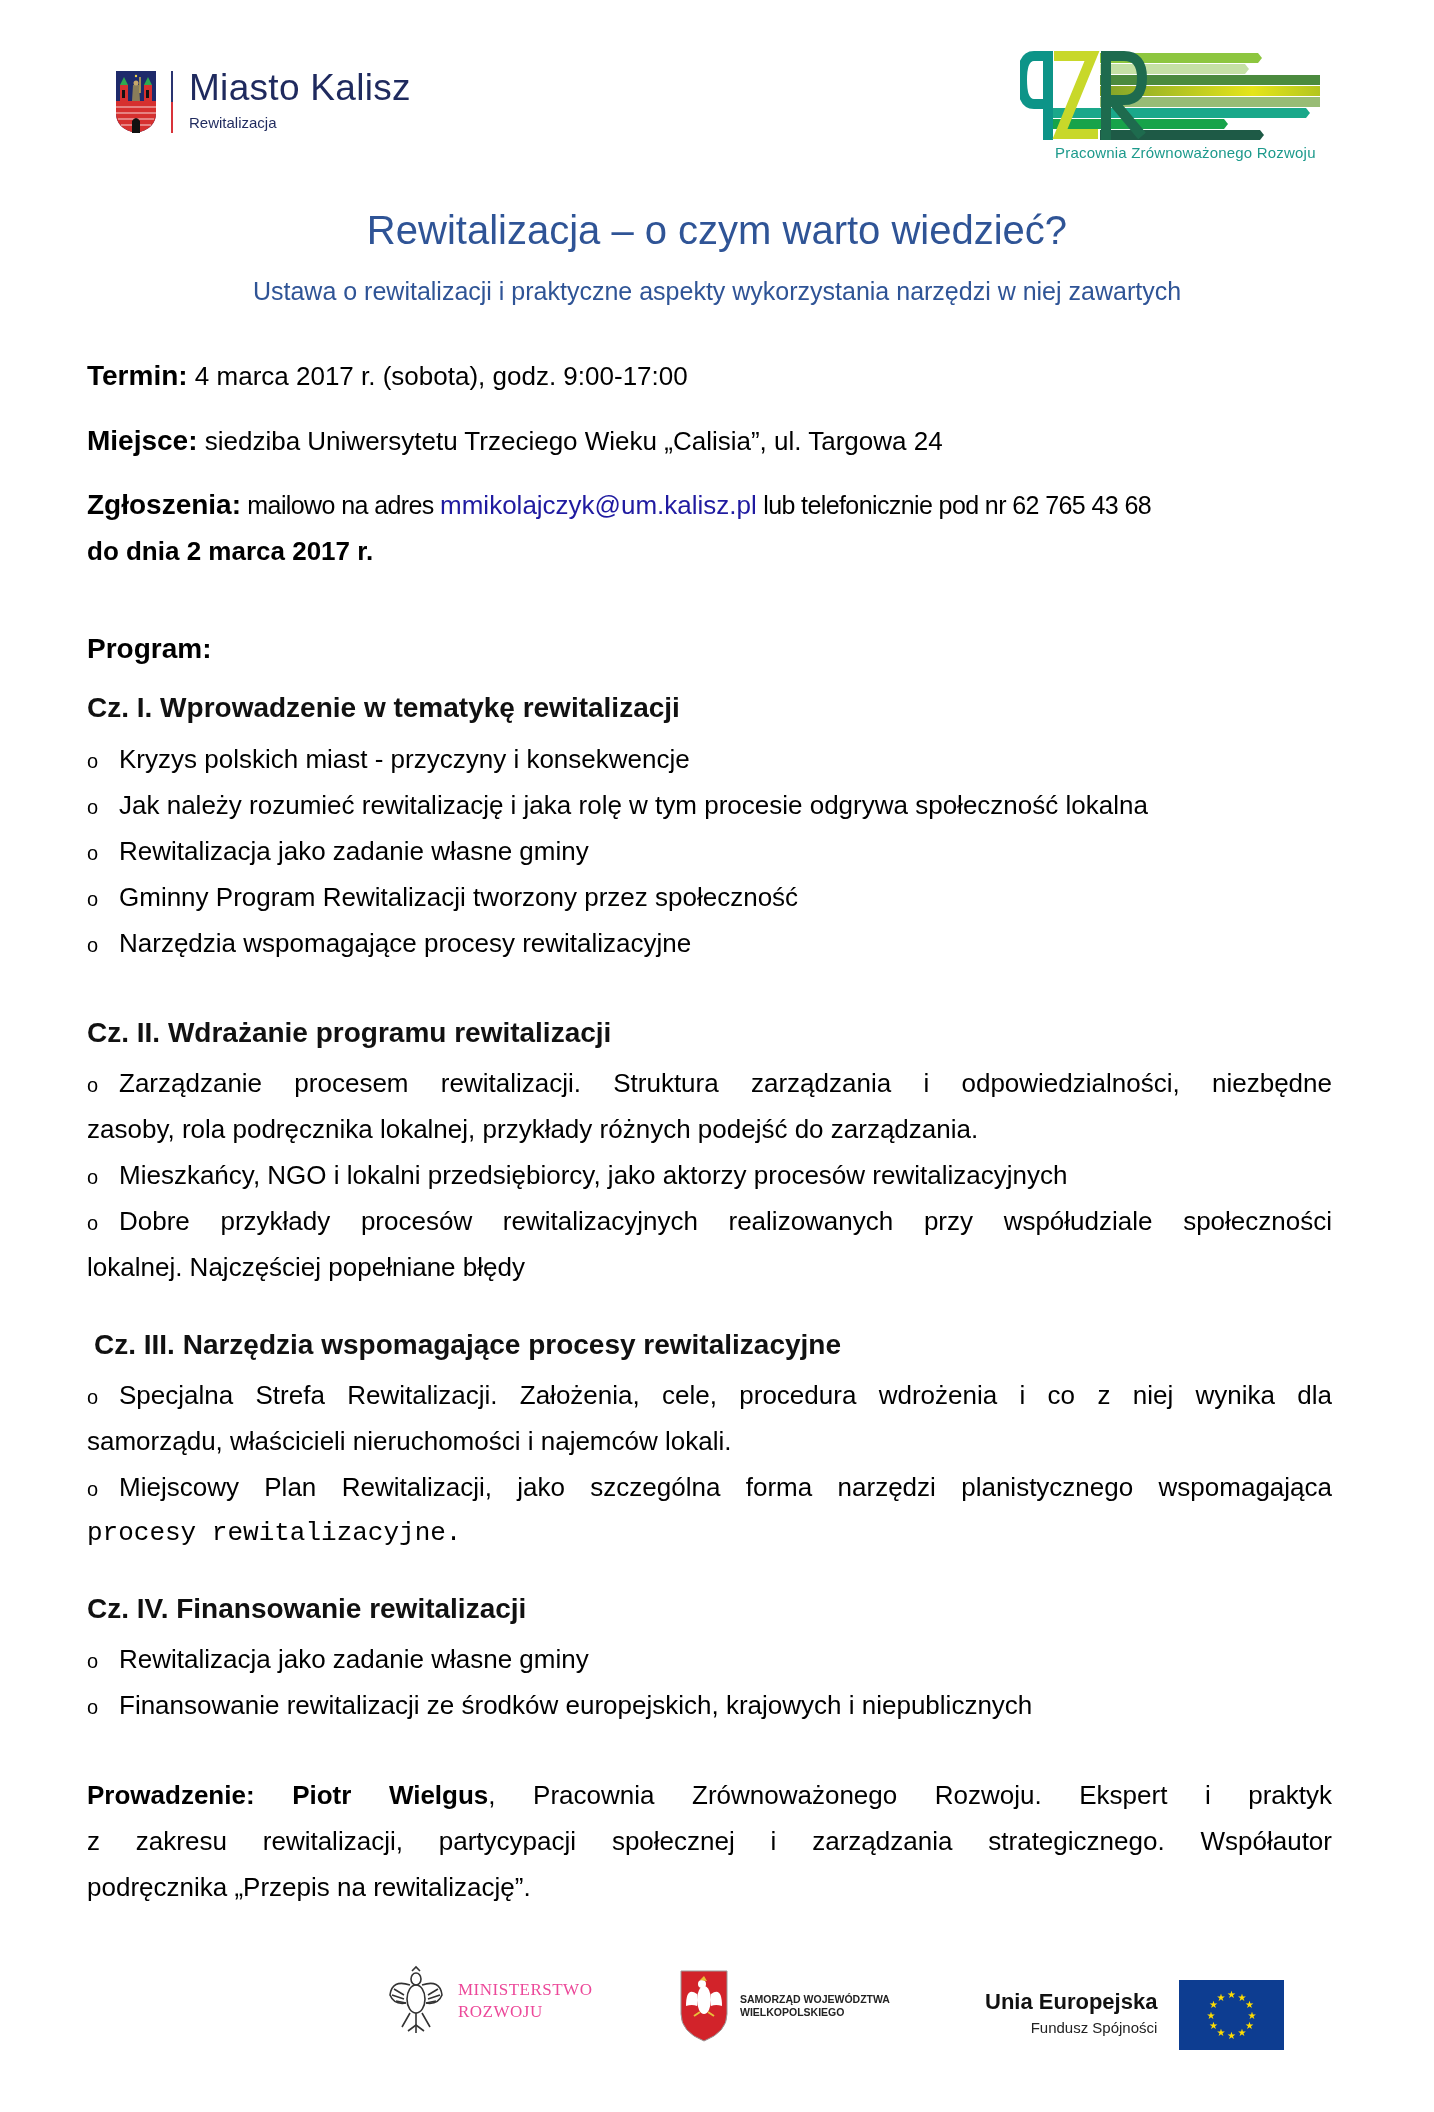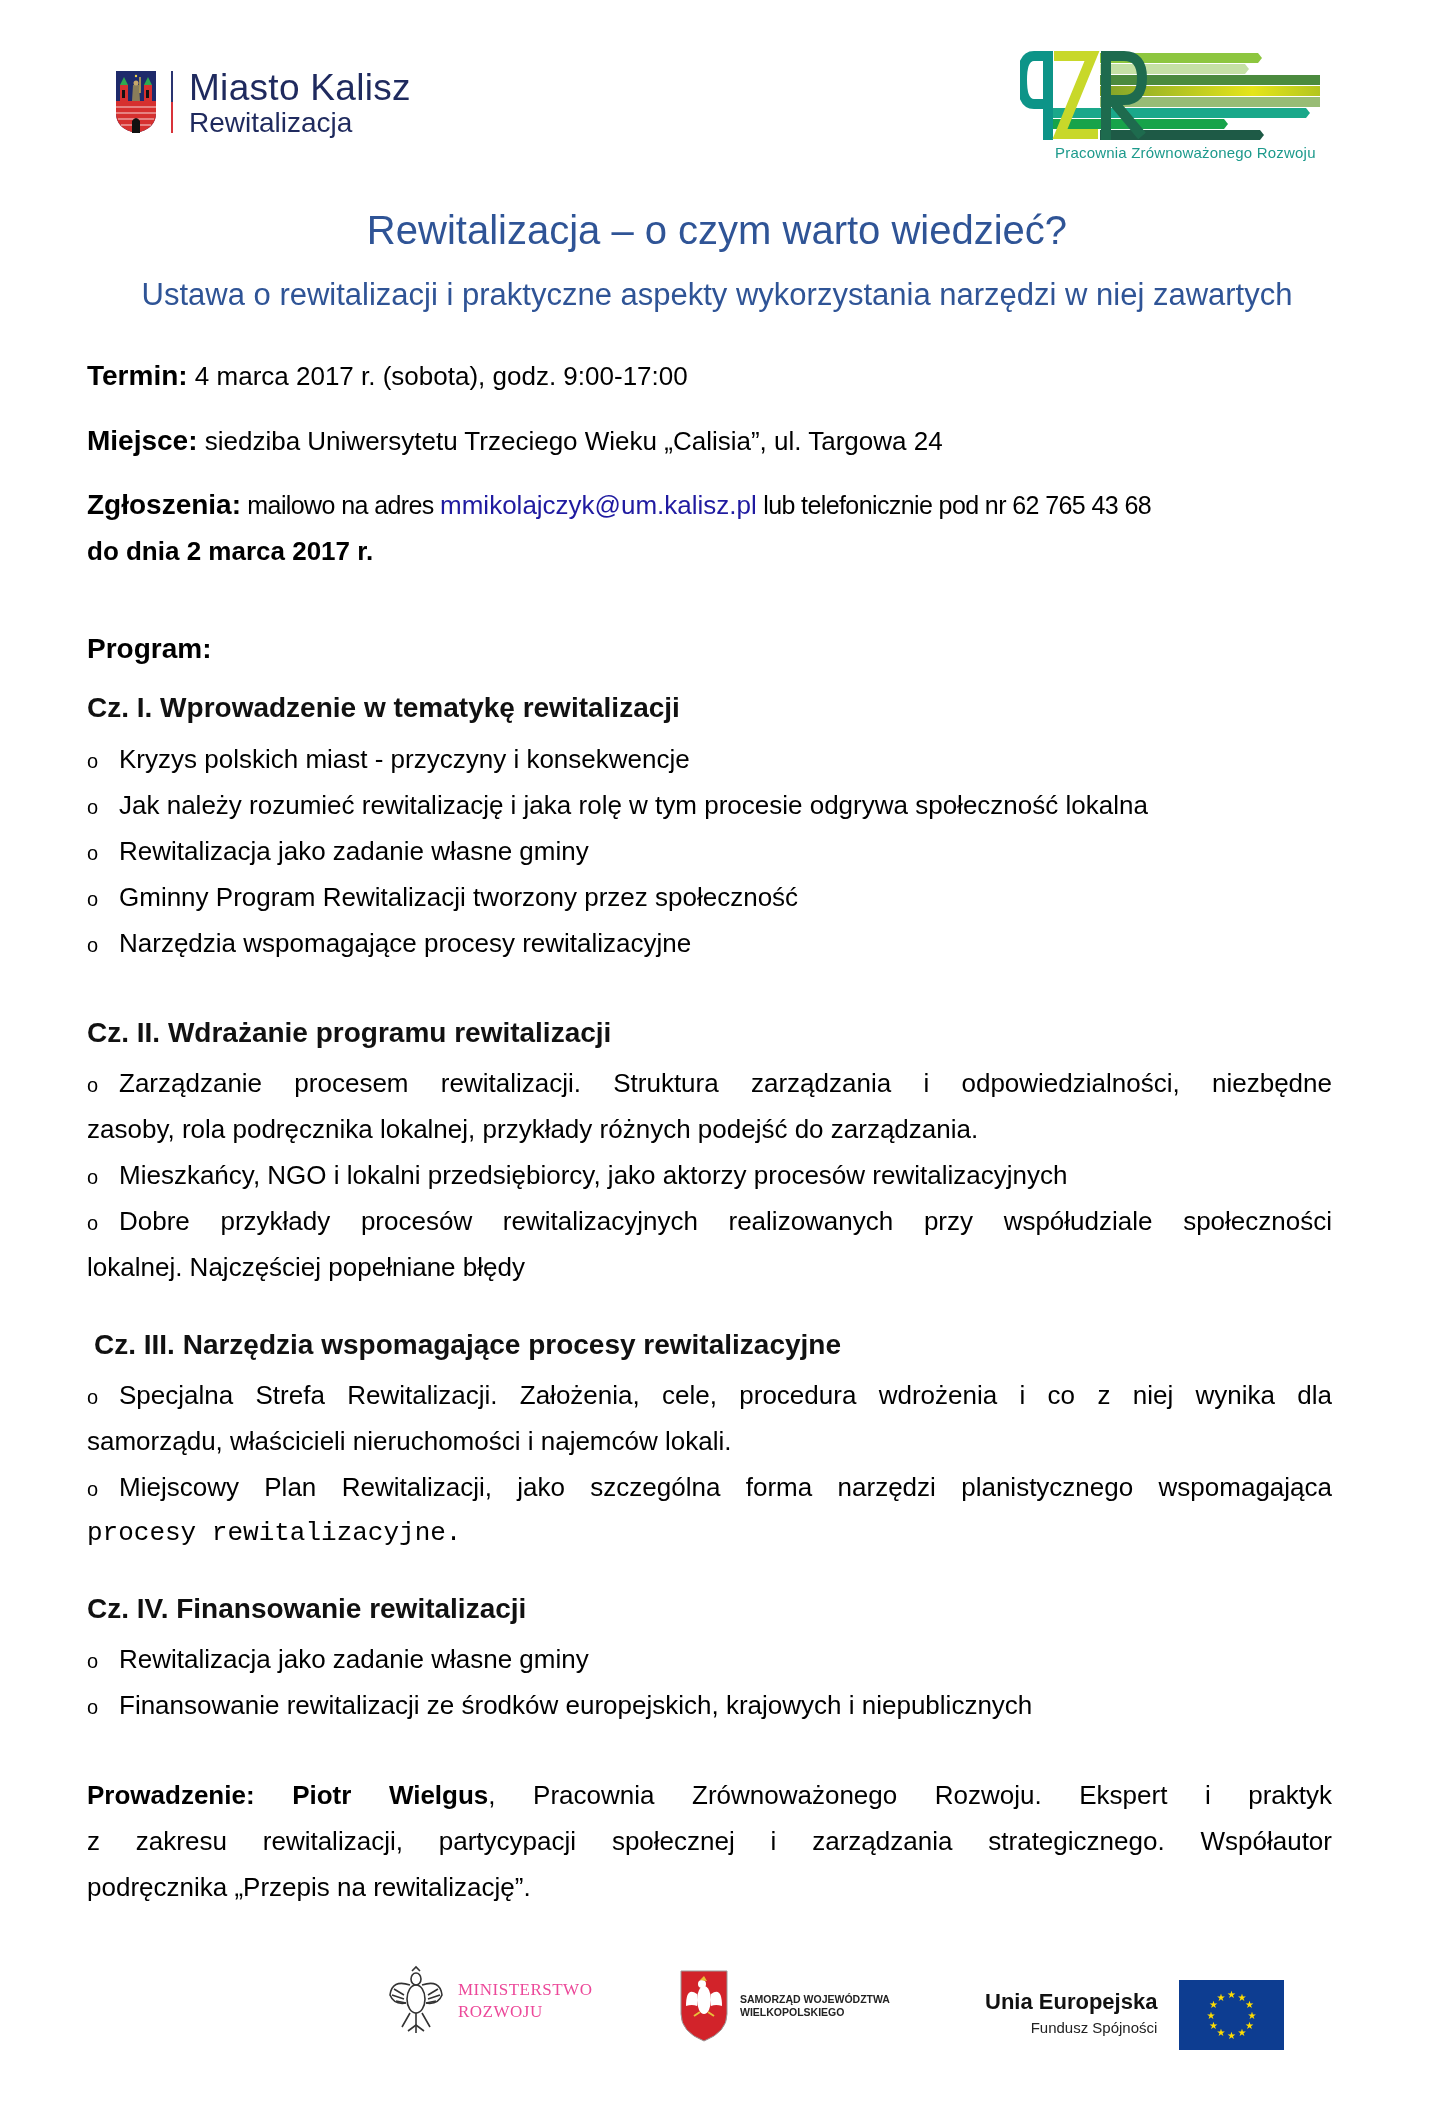--- a/index.html
+++ b/index.html
@@ -5,28 +5,28 @@
   html, body { margin:0; padding:0; background:#ffffff; }
   body { width:1434px; height:2112px; position:relative; overflow:hidden; font-family:"Liberation Sans", sans-serif; color:#000; }
 
   
   .logo-kalisz { position:absolute; left:116px; top:68px; display:flex; align-items:center; }
   .coat { width:40px; height:62px; position:relative; }
   .coat svg { display:block; }
   .kalisz-divider { width:2px; height:62px; margin-left:15px; margin-right:16px; background:linear-gradient(to bottom,#2a3470 0%,#2a3470 50%,#d8333a 50%,#d8333a 100%); }
   .kalisz-text { display:flex; flex-direction:column; }
   .kalisz-title { font-size:37px; color:#1f2a5e; line-height:40px; letter-spacing:0.3px; }
-  .kalisz-sub { font-size:28px; color:#1f2a5e; line-height:26px; margin-top:2px; }
+  .kalisz-sub { font-size:15px; color:#1f2a5e; line-height:26px; margin-top:2px; }
 
   .logo-pzr { position:absolute; left:1020px; top:50px; width:300px; height:115px; }
   .pzr-caption { position:absolute; left:1055px; top:144px; font-size:15px; color:#1d9a8c; letter-spacing:0.2px; }
 
   
   .main-title { position:absolute; left:0; width:1434px; top:208px; text-align:center; font-size:40px; color:#2f5496; }
-  .sub-title { position:absolute; left:0; width:1434px; top:277px; text-align:center; font-size:31px; color:#2f5496; }
+  .sub-title { position:absolute; left:0; width:1434px; top:277px; text-align:center; font-size:25px; color:#2f5496; }
 
   
   .txt { position:absolute; left:87px; width:1245px; font-size:26px; line-height:34px; }
   .lbl { font-weight:bold; font-size:28px; }
   .bold { font-weight:bold; }
   .email { color:#1a0dab; color:#1f1aa0; }
   .small { font-size:25px; letter-spacing:-0.6px; }
 
   .section-head { position:absolute; left:87px; font-size:28px; font-weight:bold; color:#111; }
   .bullet-line { position:absolute; left:87px; width:1245px; font-size:26px; line-height:34px; }

